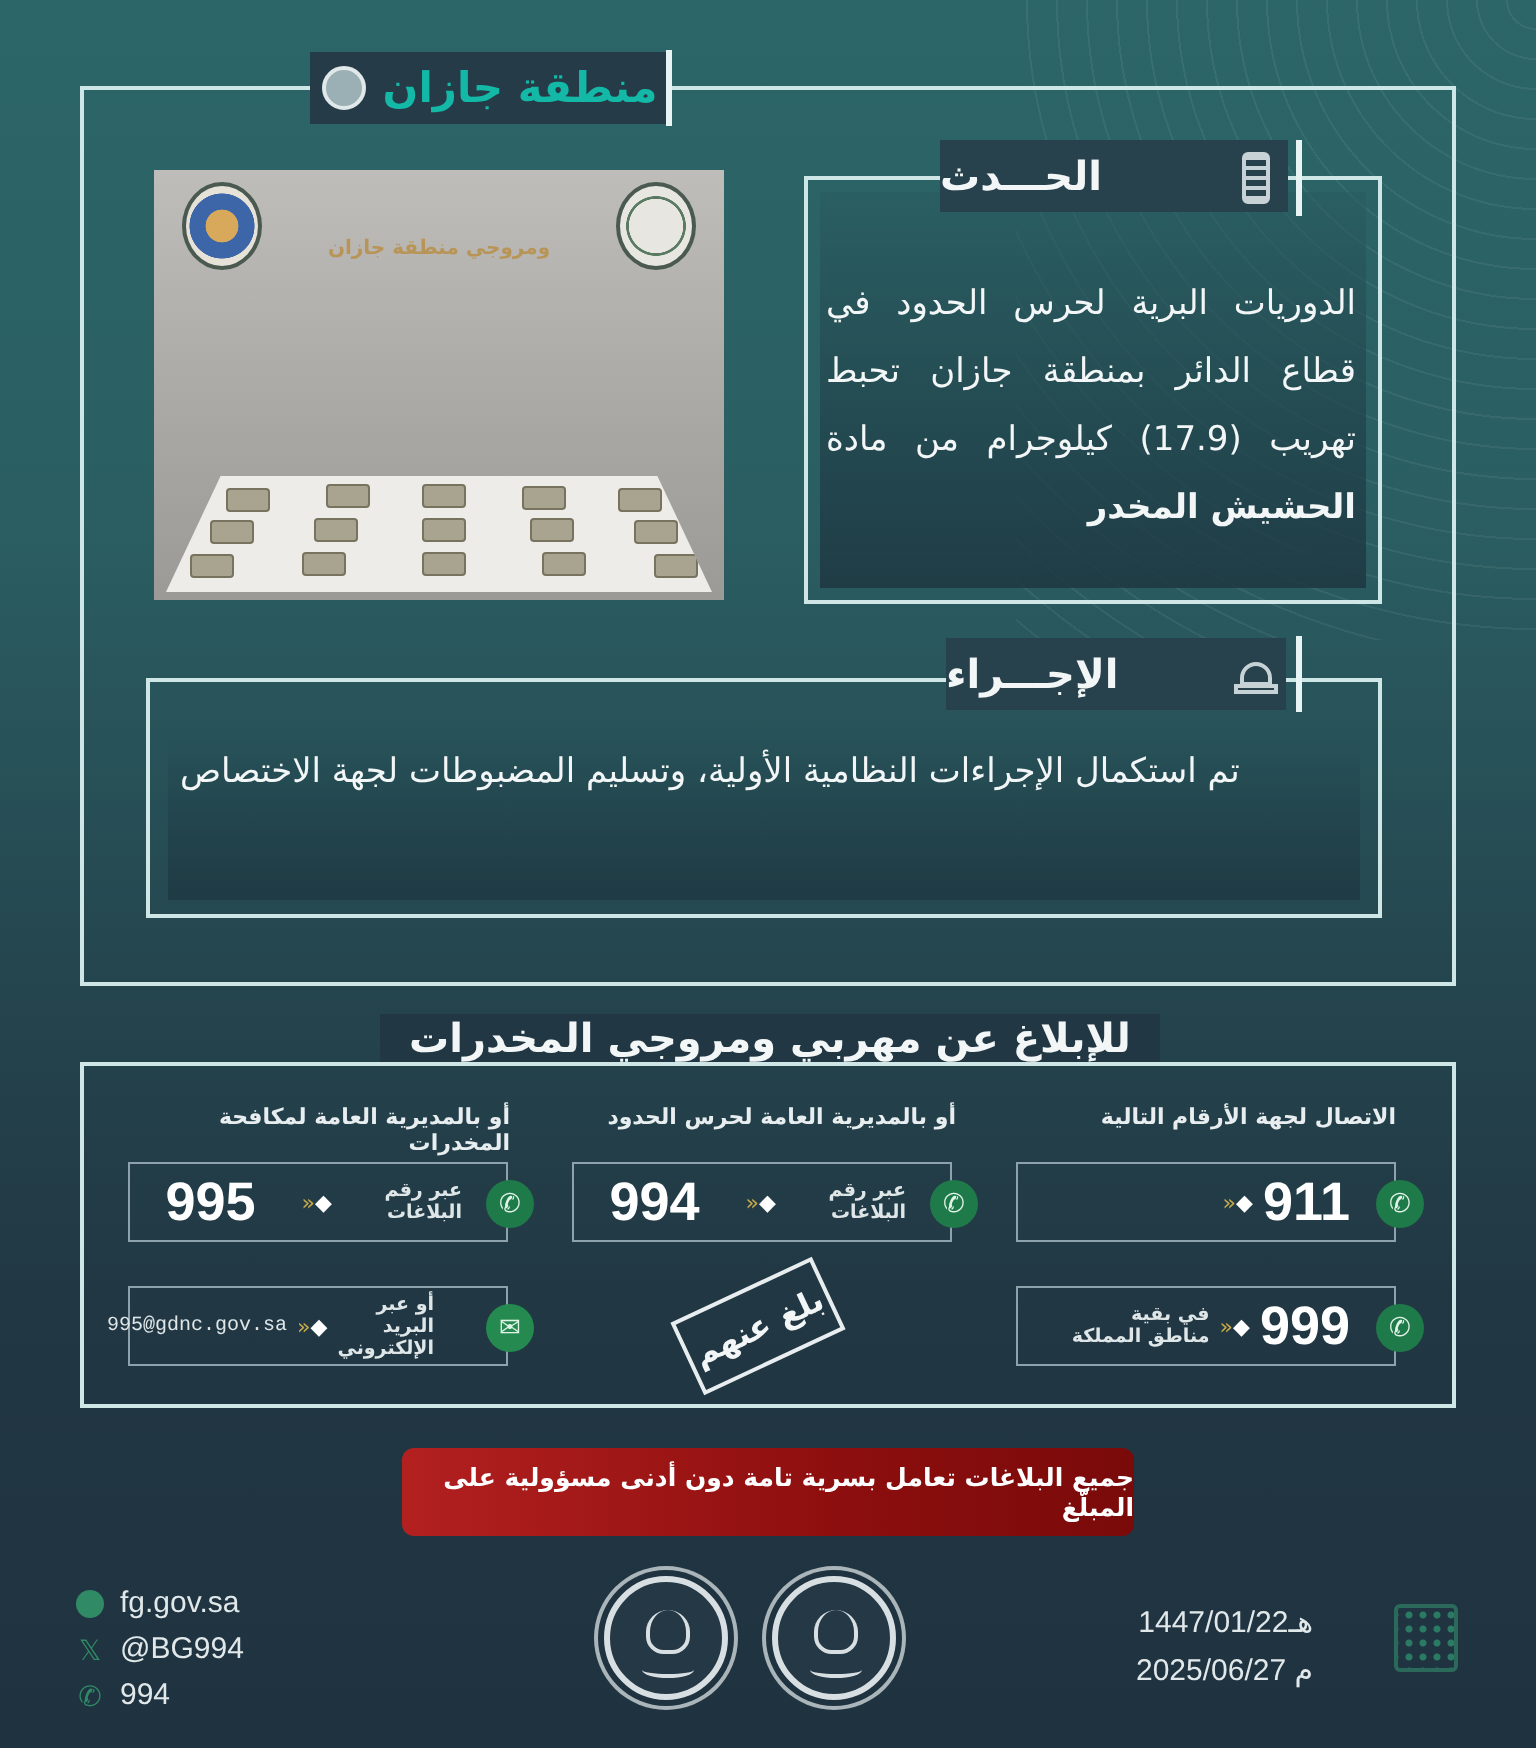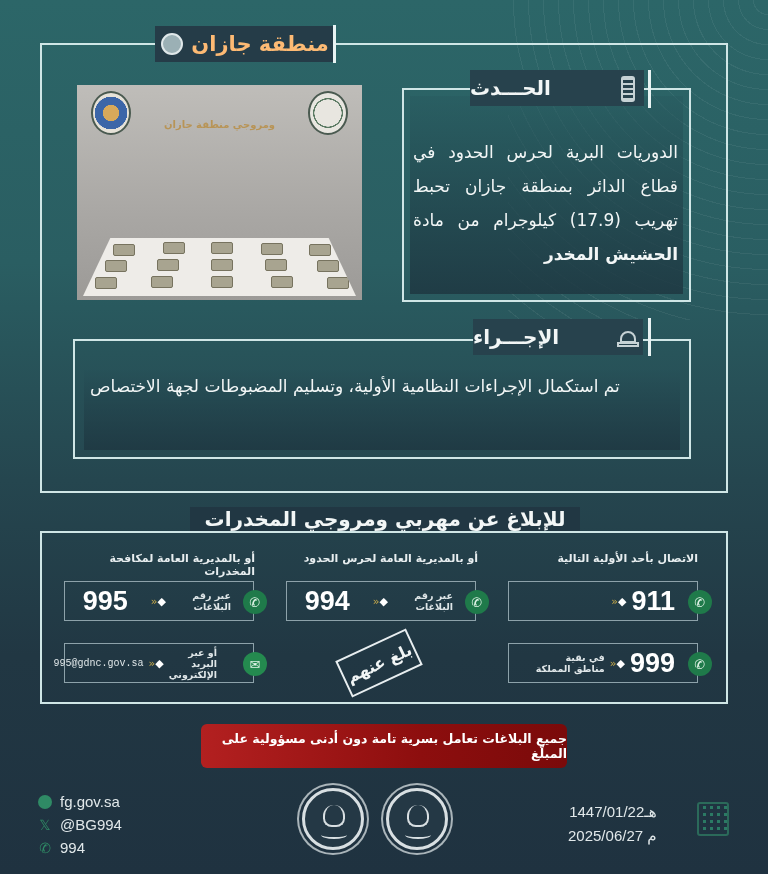--- a/index.html
+++ b/index.html
@@ -16,21 +16,21 @@
     pointer-events: none;
   }
   .box {
     position: absolute;
     border: 2px solid #cfe6e6;
   }
   .outer { left: 40px; top: 43px; width: 688px; height: 450px; }
   .region-tag {
     position: absolute; left: 155px; top: 26px; width: 180px; height: 36px;
     background: #253c48; display: flex; align-items: center; justify-content: center;
-    direction: rtl; gap: 8px; font-size: 21px; font-weight: bold; color: #fdba74;
+    direction: rtl; gap: 8px; font-size: 21px; font-weight: bold; color: #14b8a6;
   }
   .tag-bar { position: absolute; top: 25px; left: 333px; width: 3px; height: 38px; background: #e8f3f3; }
   .tag-icon {
     width: 22px; height: 22px; border-radius: 50%; background: #9bb0b5; border: 2px solid #e0e8ea;
     display: inline-block; position: relative;
   }
   .photo {
     position: absolute; left: 77px; top: 85px; width: 285px; height: 215px;
     background: linear-gradient(180deg, #bfbdb9 0%, #a9a7a4 60%, #9c9a97 100%);
     overflow: hidden;
@@ -190,21 +190,21 @@
 <div class="siren">
     <div class="dome"></div>
     <div class="base"></div>
   </div>
 <div class="action-bar"></div>
 <div class="action-text">تم استكمال الإجراءات النظامية الأولية، وتسليم المضبوطات لجهة الاختصاص</div>
 
 <div class="box report-box"></div>
 <div class="report-title">للإبلاغ عن مهربي ومروجي المخدرات</div>
 
-<div class="col-label" style="left:505px;width:193px">الاتصال بأحد الأولية التالية</div>
+<div class="col-label" style="left:505px;width:193px">الاتصال لجهة الأرقام التالية</div>
 <div class="num-card" style="left:508px;top:581px;width:190px">
   <span class="bignum" style="margin-right:22px">911</span>
   <span class="arrow"><b>◆</b>«</span>
 </div>
 <div class="call-btn" style="left:688px;top:590px">✆</div>
 
 <div class="num-card" style="left:508px;top:643px;width:190px">
   <span class="bignum" style="margin-right:22px">999</span>
   <span class="arrow"><b>◆</b>«</span>
   <span class="small-lbl" style="width:70px">في بقية مناطق المملكة</span>

